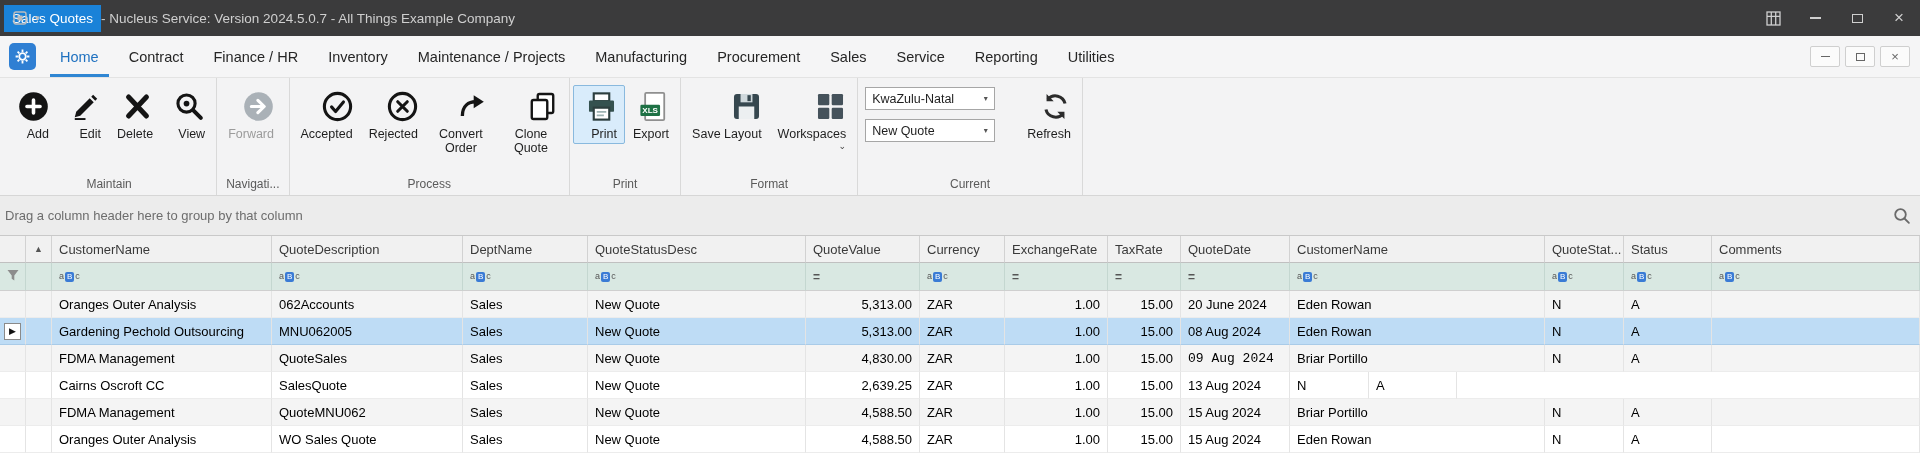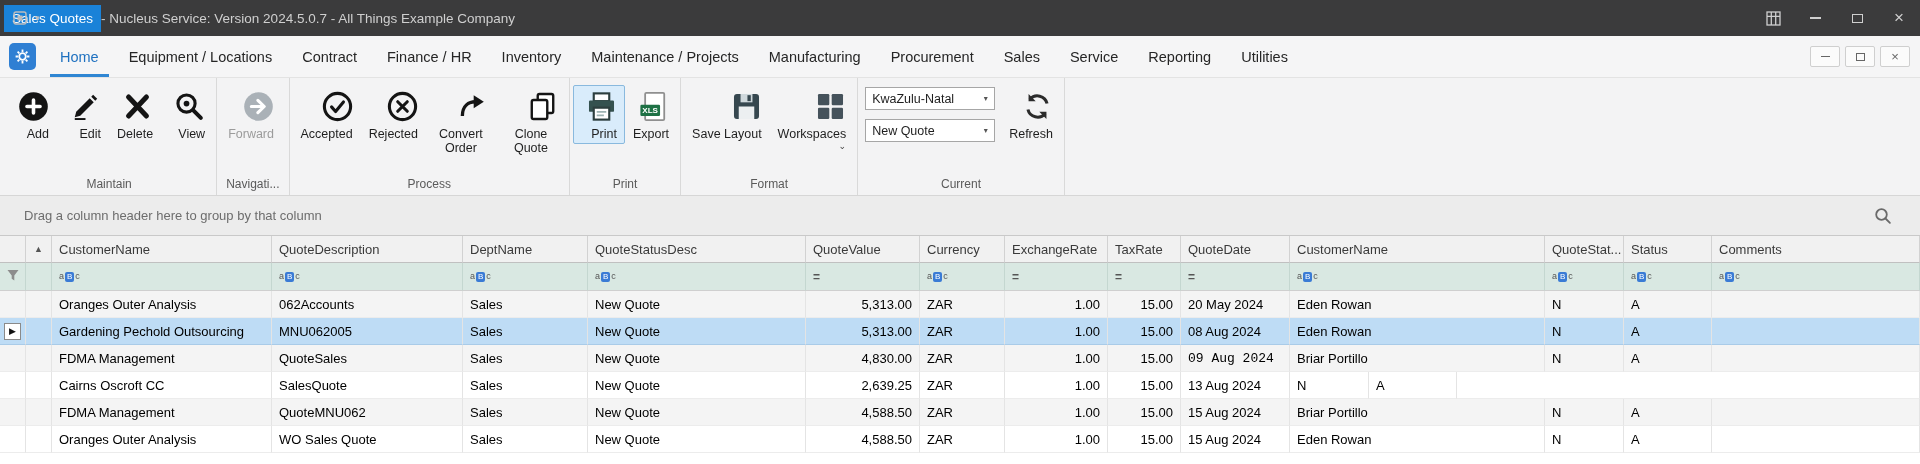--- a/index.html
+++ b/index.html
@@ -37,27 +37,27 @@
   .rgroup{display:flex;flex-direction:column;border-right:1px solid #d9d9d9;padding:0 3px}
   .rg-items{flex:1;display:flex;align-items:flex-start;padding-top:7px}
   .rg-label{height:22px;line-height:22px;text-align:center;font-size:12px;color:#5a5a5a;white-space:nowrap;padding:0 6px}
   .rbtn{min-width:52px;padding:5px 7px 2px;display:flex;flex-direction:column;align-items:flex-end;gap:5px;border:1px solid transparent;border-radius:2px}
   .rbtn svg{width:31px;height:31px;display:block}
   .rbtn .lbl{font-size:12.5px;color:#1e1e1e;text-align:center;line-height:1.15;white-space:nowrap}
   .rbtn.wrap .lbl{white-space:normal;max-width:54px}
   .rbtn.active{background:#d9ecfb;border-color:#89b9de}
   .rbtn.disabled .lbl{color:#9b9b9b}
   .rbtn .chev{font-size:9px;color:#444;line-height:5px;margin-top:-2px}
-  .combo-stack{display:flex;flex-direction:column;gap:9px;margin:2px 6px 0 4px}
+  .combo-stack{display:flex;flex-direction:column;gap:9px;margin:2px 24px 0 4px}
   .rcombo{width:130px;height:23px;border:1px solid #a6a6a6;background:#fff;display:flex;align-items:center}
   .rcombo .val{flex:1;padding-left:6px;font-size:12.5px;color:#1e1e1e;white-space:nowrap;overflow:hidden}
   .rcombo .dd{width:17px;height:100%;display:flex;align-items:center;justify-content:center;color:#555;font-size:8px}
 
   
-  .groupby{height:40px;background:#ececec;border-bottom:1px solid #c9c9c9;display:flex;align-items:center;padding:0 24px;font-size:13px;color:#6d6d6d;flex:0 0 auto}
+  .groupby{height:40px;background:#ececec;border-bottom:1px solid #c9c9c9;display:flex;align-items:center;padding:0 5px;font-size:13px;color:#6d6d6d;flex:0 0 auto}
   .groupby .hint{flex:1}
   .search-btn{width:26px;height:26px;display:flex;align-items:center;justify-content:center}
 
   
   .grid{flex:1;display:flex;flex-direction:column;background:#fff;overflow:hidden}
   .g-row{display:flex;flex:0 0 auto;width:1920px}
   .g-cell{border-right:1px solid #e4e4e4;overflow:hidden;white-space:nowrap;padding:0 7px;font-size:13px;display:flex;align-items:center}
   .g-cell.num{justify-content:flex-end}
   .g-head .g-cell{background:#f1f1f1;border-right:1px solid #d2d2d2;border-bottom:1px solid #c0c0c0;color:#3a3a3a;height:27px}
   .g-filter .g-cell{background:#d9e8e2;height:28px;border-right:1px solid #c4d7d0;border-bottom:1px solid #cfcfcf}
@@ -111,21 +111,20 @@
 
   <div class="tabbar">
     <span class="app-badge">
       <svg width="17" height="17" viewBox="0 0 16 16">
           <circle cx="8" cy="8" r="3.1" fill="none" stroke="#fff" stroke-width="1.7"></circle>
           <path d="M8 1.5v2.2M8 12.3v2.2M1.5 8h2.2M12.3 8h2.2M3.4 3.4l1.6 1.6M11 11l1.6 1.6M12.6 3.4L11 5M5 11l-1.6 1.6" stroke="#fff" stroke-width="1.7"></path>
         </svg>
     </span>
     <div class="tabs">
         <div class="tab active">Home</div>
-        <div class="tab">Equipment / Locations</div>
         <div class="tab">Contract</div>
         <div class="tab">Finance / HR</div>
         <div class="tab">Inventory</div>
         <div class="tab">Maintenance / Projects</div>
         <div class="tab">Manufacturing</div>
         <div class="tab">Procurement</div>
         <div class="tab">Sales</div>
         <div class="tab">Service</div>
         <div class="tab">Reporting</div>
         <div class="tab">Utilities</div>
@@ -440,21 +439,21 @@
         <div class="g-cell c-fixed26"></div>
         <div class="g-cell c-fixed26"></div>
         <div class="g-cell" style="flex: 0 0 220px; width: 220px;">Oranges Outer Analysis</div>
         <div class="g-cell" style="flex: 0 0 191px; width: 191px;">062Accounts</div>
         <div class="g-cell" style="flex: 0 0 125px; width: 125px;">Sales</div>
         <div class="g-cell" style="flex: 0 0 218px; width: 218px;">New Quote</div>
         <div class="g-cell num" style="flex: 0 0 114px; width: 114px;">5,313.00</div>
         <div class="g-cell" style="flex: 0 0 85px; width: 85px;">ZAR</div>
         <div class="g-cell num" style="flex: 0 0 103px; width: 103px;">1.00</div>
         <div class="g-cell num" style="flex: 0 0 73px; width: 73px;">15.00</div>
-        <div class="g-cell" style="flex: 0 0 109px; width: 109px;">20 May 2024</div>
+        <div class="g-cell" style="flex: 0 0 109px; width: 109px;">20 June 2024</div>
         <div class="g-cell" style="flex: 0 0 255px; width: 255px;">Eden Rowan</div>
         <div class="g-cell" style="flex: 0 0 79px; width: 79px;">N</div>
         <div class="g-cell" style="flex: 0 0 88px; width: 88px;">A</div>
         <div class="g-cell" style="flex: 1 1 208px; width: 208px;"></div>
       </div>
       <div class="g-row g-data row-sel">
         <div class="g-cell c-fixed26">
           <span class="sel-arrow">▶</span>
         </div>
         <div class="g-cell c-fixed26"></div>

